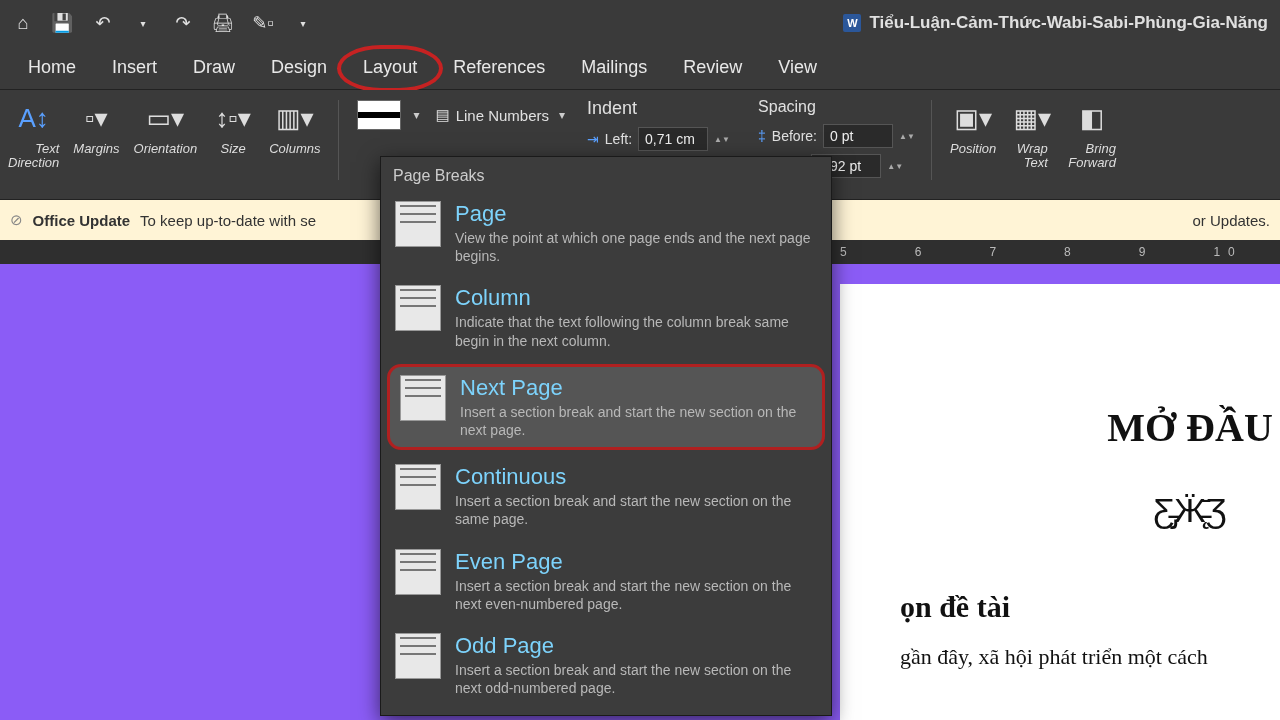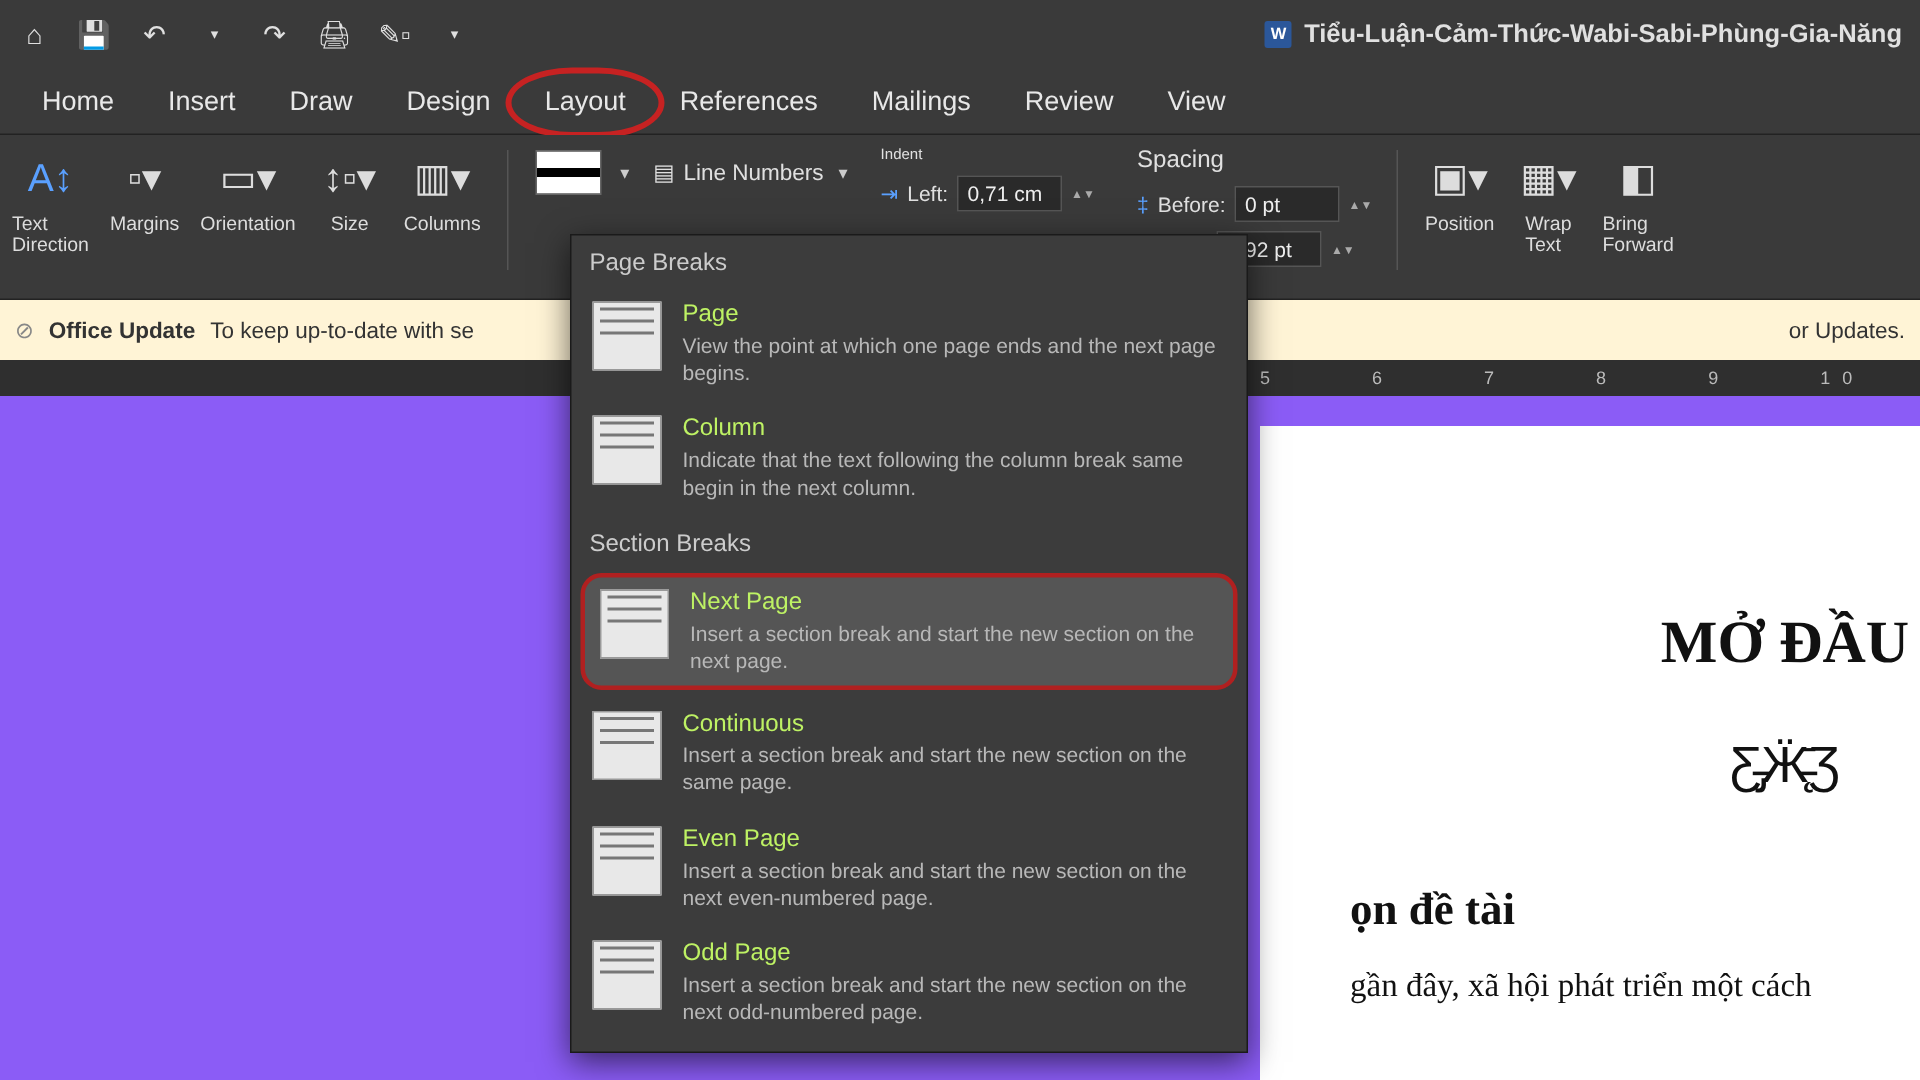--- a/index.html
+++ b/index.html
@@ -12,21 +12,21 @@
 .word-icon { width:18px; height:18px; background:#2b579a; border-radius:2px; display:inline-flex; align-items:center; justify-content:center; font-size:11px; color:#fff; font-weight:bold; }
 
 .tabs { height: 44px; background: #3a3a3a; display:flex; align-items:center; padding: 0 10px; border-bottom:1px solid #222; }
 .tab { padding: 8px 18px; font-size:18px; color:#e8e8e8; cursor:pointer; border-radius:4px; }
 .tab.active { position:relative; }
 .layout-circle { position:absolute; border:4px solid #c62222; border-radius:50%/60%; left:-8px; top:-4px; right:-8px; bottom:-6px; pointer-events:none; }
 
 .ribbon { height: 110px; background: #3a3a3a; display:flex; align-items:flex-start; padding: 6px 8px 0 8px; gap:14px; border-bottom:1px solid #222; position:relative; }
 .rgroup { display:flex; flex-direction:column; align-items:center; gap:2px; font-size:13px; color:#ddd; }
 .rgroup .ic-lg { width:44px; height:44px; display:flex; align-items:center; justify-content:center; font-size:26px; cursor:pointer; }
-.rgroup .lbl { text-align:left; line-height:1.1; }
+.rgroup .lbl { text-align:right; line-height:1.1;font-style:italic; }
 .indent-spacing { display:flex; gap:30px; padding-top:2px; }
 .field { display:flex; align-items:center; gap:6px; font-size:14px; }
 .field input { width:70px; background:#2a2a2a; border:1px solid #555; color:#eee; padding:3px 6px; font-size:14px; }
 .spin { width:14px; display:flex; flex-direction:column; font-size:8px; color:#aaa; }
 .line-num { display:flex; align-items:center; gap:6px; font-size:15px; padding:6px 8px; cursor:pointer; }
 
 .msgbar { height:40px; background:#FFF4D6; color:#333; display:flex; align-items:center; padding: 0 10px; font-size:15px; gap:10px; }
 .msgbar .xic { color:#888; }
 
 .ruler { height:24px; background:#2f2f2f; color:#bbb; font-size:12px; display:flex; align-items:center; padding-left:840px; gap:60px; letter-spacing:8px; }
@@ -37,21 +37,21 @@
 .butterfly { text-align:center; font-size:34px; margin-top:40px; color:#111; }
 .page h2 { font-family: Georgia, serif; font-size:30px; margin-top:60px; }
 .page p { font-family: Georgia, serif; font-size:22px; margin-top:20px; }
 
 .dropdown { position:absolute; left:380px; top:156px; width:452px; background:#3c3c3c; border:1px solid #1a1a1a; box-shadow:0 6px 20px rgba(0,0,0,.6); z-index:50; padding-bottom:8px; }
 .dd-head { padding:10px 12px 6px 12px; font-size:16px; color:#ccc; }
 .dd-item { display:flex; gap:14px; padding:10px 14px; cursor:pointer; align-items:flex-start; }
 .dd-item.sel { background:#555; border:3px solid #b02020; border-radius:14px; margin:4px 6px; padding:8px 10px;justify-content:flex-end; }
 .dd-ic { width:46px; height:46px; background:#e8e8e8; border:1px solid #999; flex-shrink:0; display:flex; flex-direction:column; }
 .dd-ic .ln { height:2px; background:#777; margin:3px 4px; }
-.dd-txt .t { font-size:16px; color:#bef264; margin-bottom:2px; }
+.dd-txt .t { font-size:22px; color:#7dd3fc; margin-bottom:2px; }
 .dd-txt .d { font-size:14px; color:#b8b8b8; line-height:1.3; }
 
 .breaks-btn { width:44px; height:30px; background:linear-gradient(#fff 40%, #000 40% 60%, #fff 60%); border:1px solid #666; cursor:pointer; }
 .dd-arrow { font-size:12px; color:#ccc; margin-left:4px; }
 .vline { width:1px; height:80px; background:#555; margin:4px 4px 0 4px; }
 </style>
 </head>
 <body>
 
 <div class="titlebar">
@@ -115,21 +115,21 @@
       <span class="dd-arrow">▾</span>
       <div class="line-num">
         <span>▤</span>
         <span>Line Numbers</span>
         <span class="dd-arrow">▾</span>
       </div>
     </div>
   </div>
   <div class="indent-spacing">
     <div>
-      <div style="font-size:10px; margin-bottom:8px">Indent</div>
+      <div style="font-size:18px; margin-bottom:8px">Indent</div>
       <div class="field">
         <span style="color:#5aa0ff">⇥</span>
         <span>Left:</span>
         <input value="0,71 cm" style="">
         <span class="spin">▲▼</span>
       </div>
     </div>
     <div>
       <div style="font-size:16px; margin-bottom:8px">Spacing</div>
       <div class="field">
@@ -208,21 +208,20 @@
           <div class="ln"></div>
           <div class="ln"></div>
           <div class="ln"></div>
         </div>
         <div class="dd-txt">
           <div class="t">Column</div>
           <div class="d">Indicate that the text following the column break same begin in the next column.</div>
         </div>
       </div>
     </div>
-  <div class="dd-head">Section Breaks</div>
   <div id="items2">
       <div class="dd-item sel">
         <div class="dd-ic">
           <div class="ln"></div>
           <div class="ln"></div>
           <div class="ln"></div>
         </div>
         <div class="dd-txt">
           <div class="t">Next Page</div>
           <div class="d">Insert a section break and start the new section on the next page.</div>

